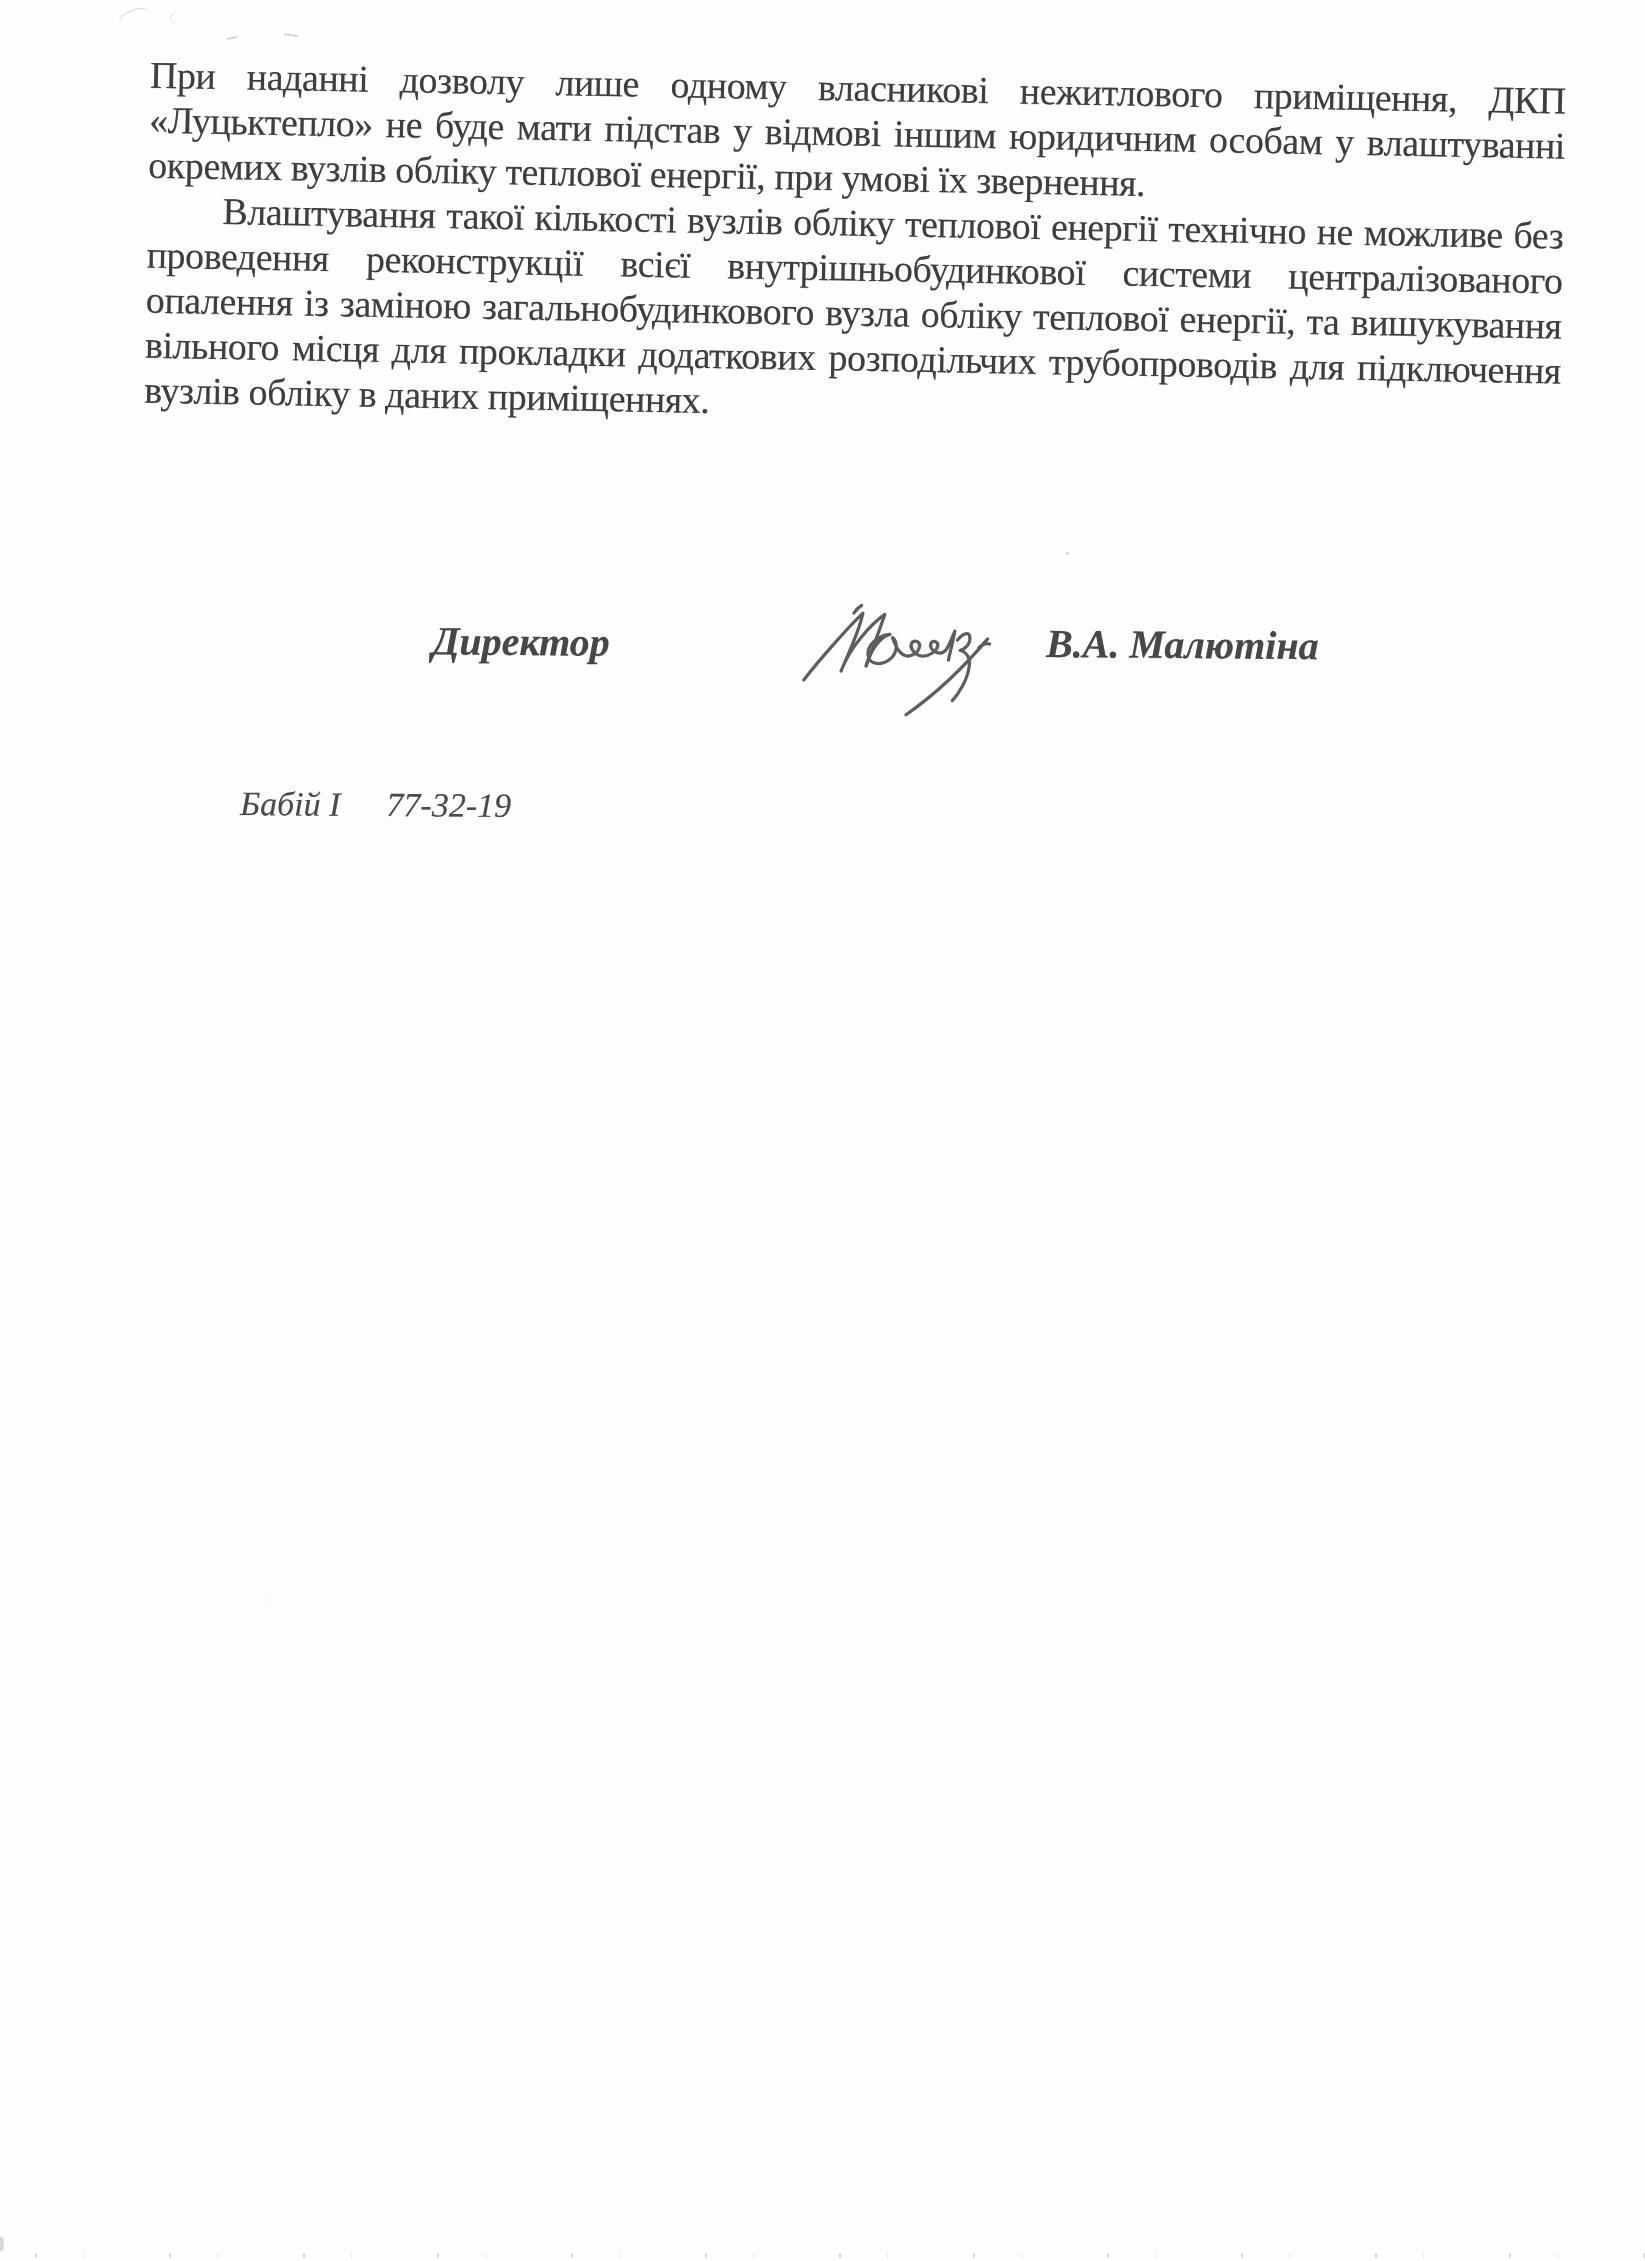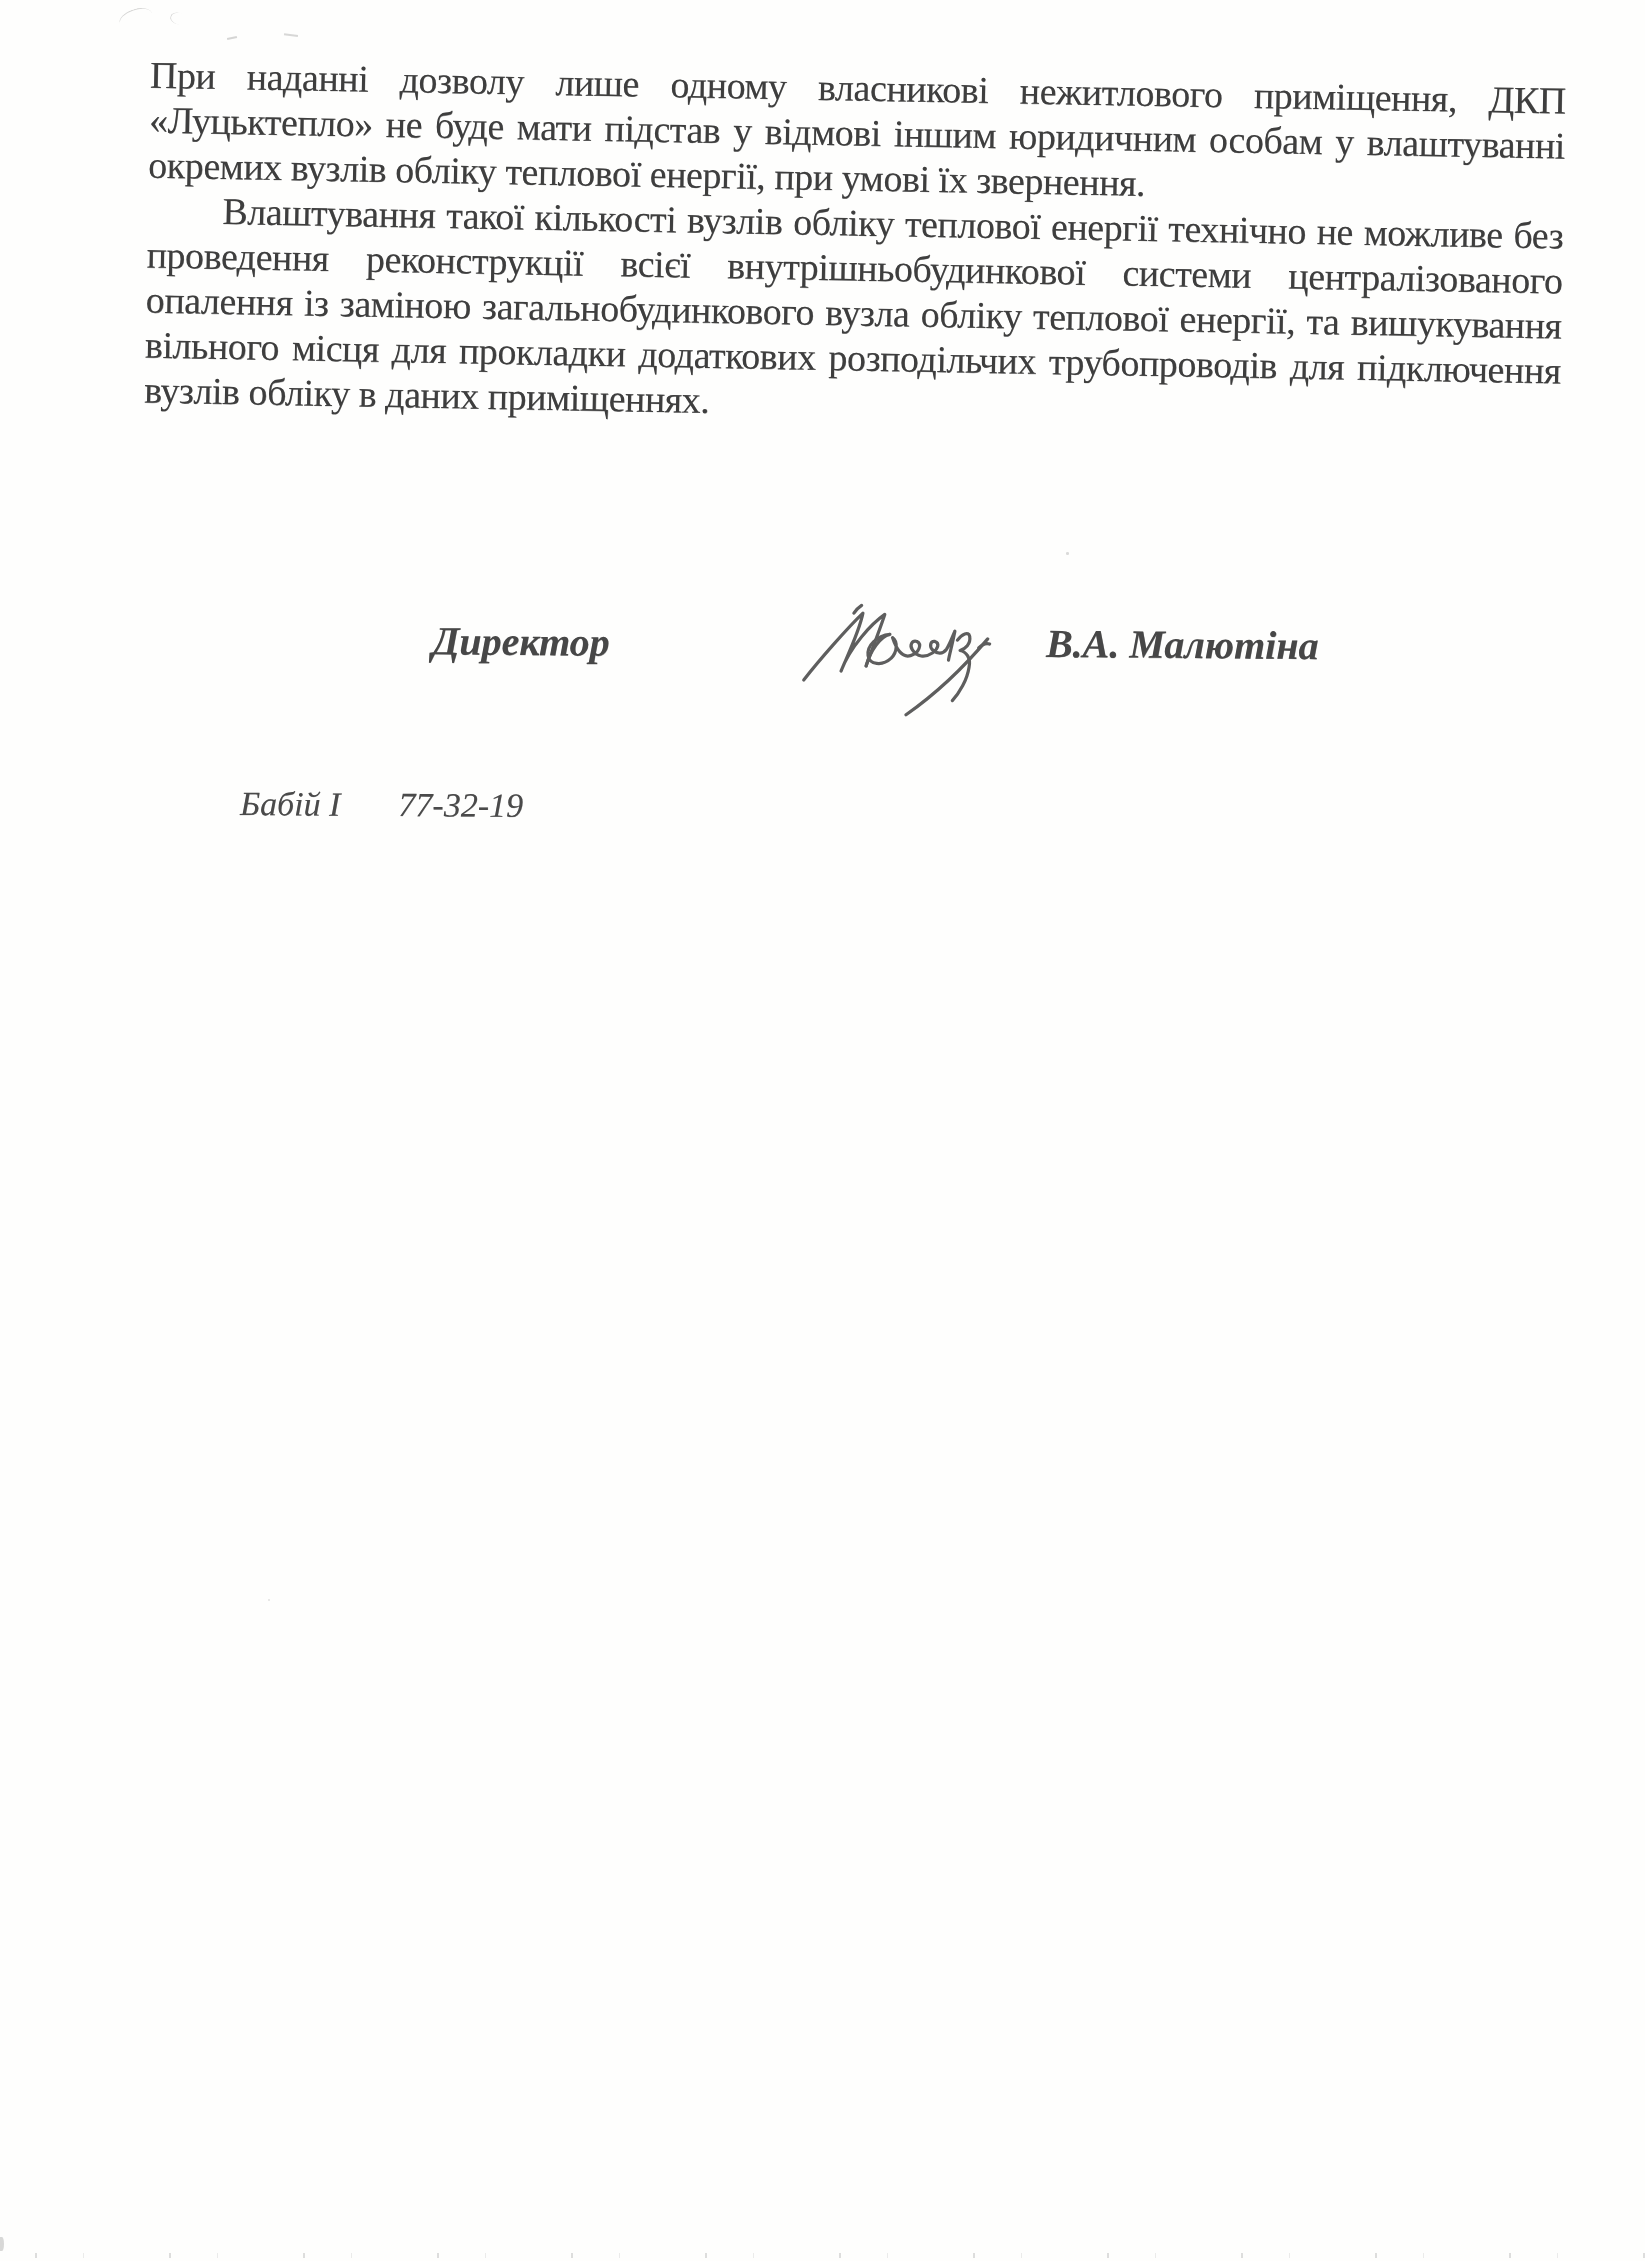--- a/index.html
+++ b/index.html
@@ -78,21 +78,21 @@
     left: 240px;
     top: 786px;
     font-size: 34px;
     font-style: italic;
     color: #4a4a4a;
     transform: rotate(0.4deg);
     text-shadow: 0.2px 0.2px 0.5px rgba(95,95,95,0.5);
     white-space: nowrap;
   }
   .executor .phone {
-    margin-left: 58px;
+    margin-left: 46px;
   }
   
   .smudge { position: absolute; }
   .smudge-a {
     left: 119px; top: 9px; width: 34px; height: 18px;
     border-top: 1.9px solid rgba(130,130,130,0.32);
     border-radius: 50%;
     transform: rotate(-18deg);
   }
   .smudge-b {

